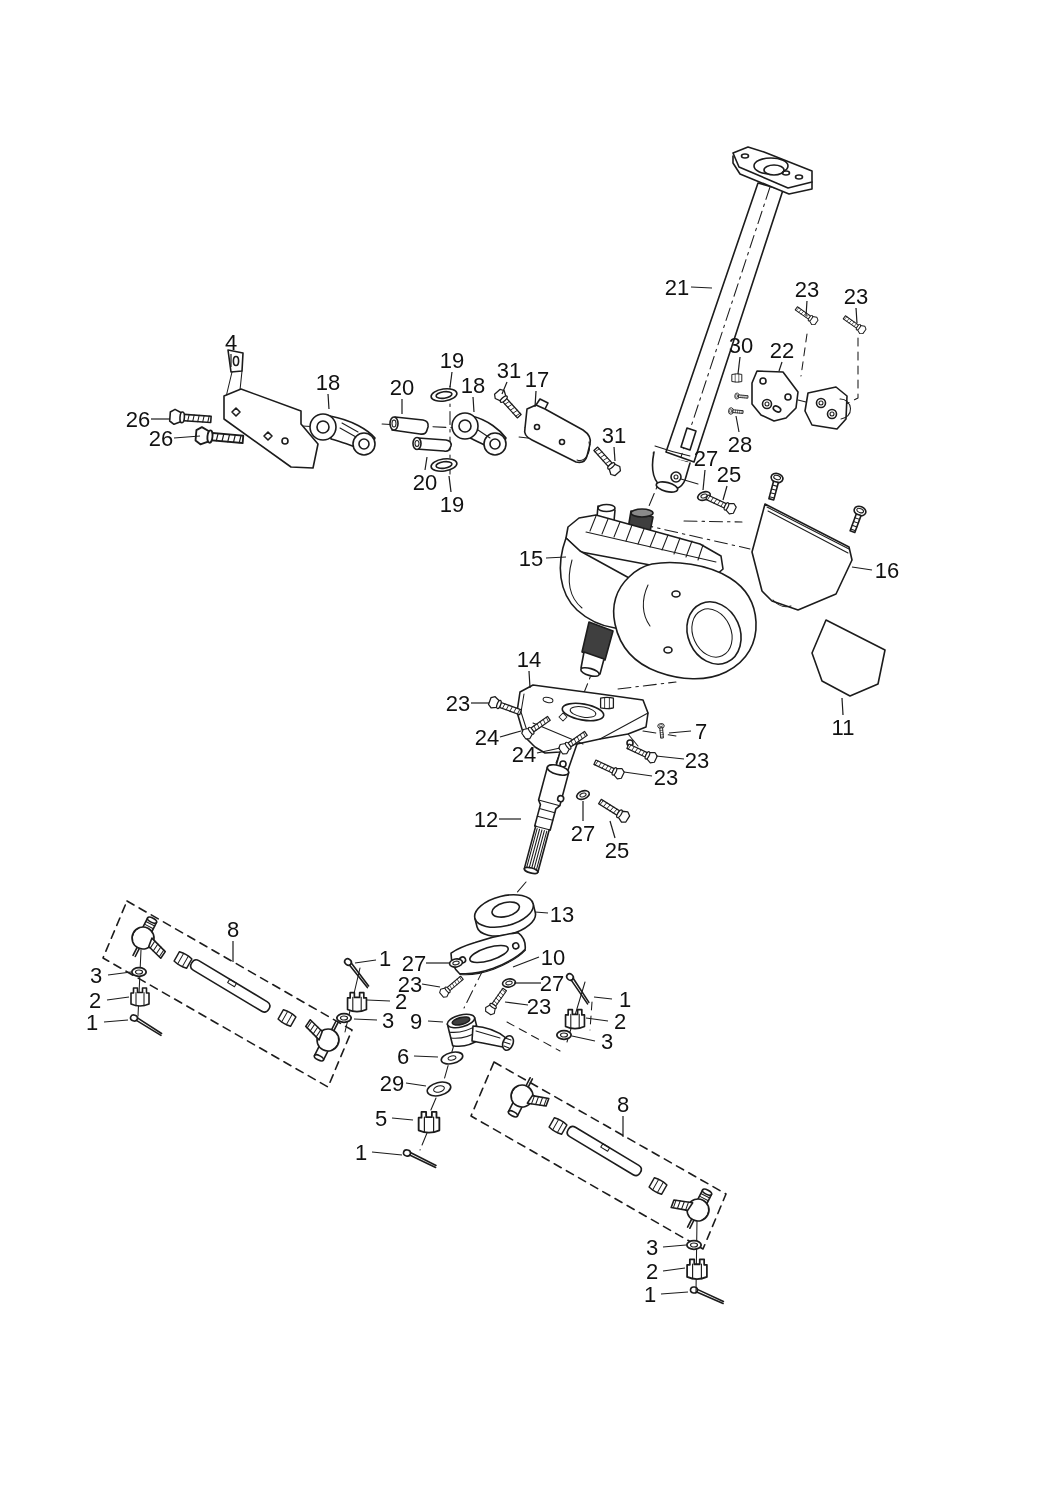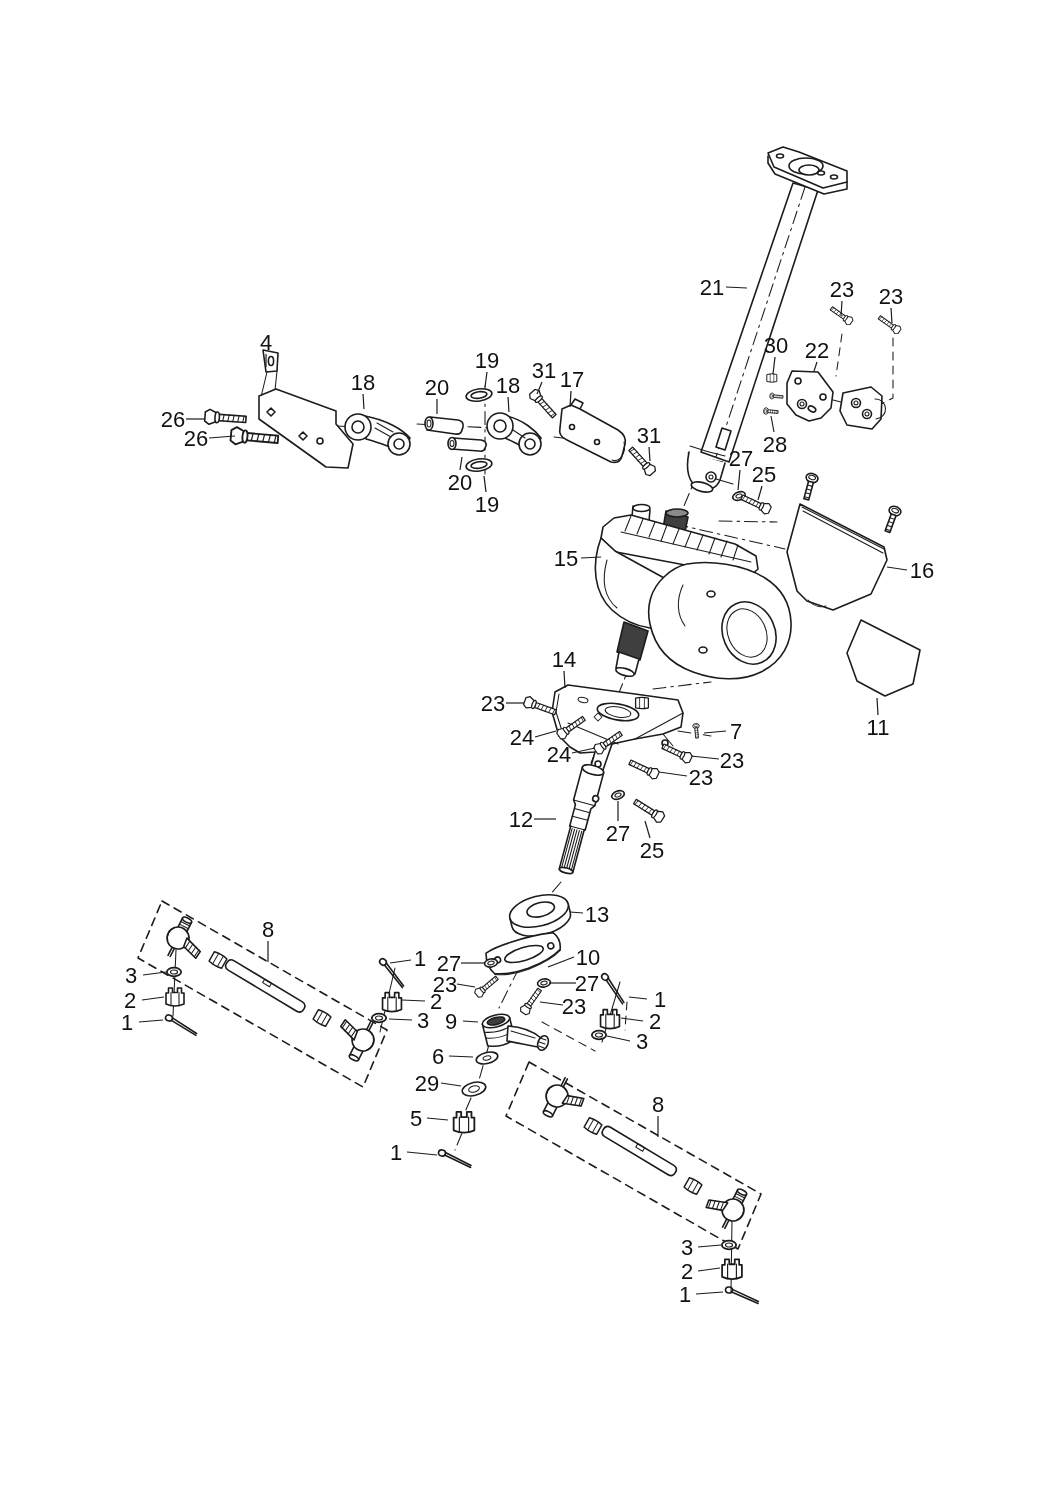--- a/index.html
+++ b/index.html
@@ -1,16 +1,16 @@
 <!DOCTYPE html>
 <html><head>
 <meta charset="utf-8">
 <style>
   html,body{margin:0;padding:0;background:#ffffff;}
-  .stage{width:936px;height:1500px;position:relative;background:#ffffff;padding-left:35px;}
+  .stage{width:936px;height:1500px;position:relative;background:#ffffff;}
   svg{display:block;}
   .thin{stroke-width:1.05px;}
   .dash{stroke-dasharray:8 6;fill:none;}
   .dashdot{stroke-dasharray:13 5 2.5 5;fill:none;}
   .axis{stroke-width:1.05px;}
   .leader{stroke:#1c1c1c;stroke-width:1.2px;fill:none;}
   .plabel{font-family:"Liberation Sans", sans-serif;fill:#111111;text-anchor:middle;}
 </style>
 </head>
 <body>

